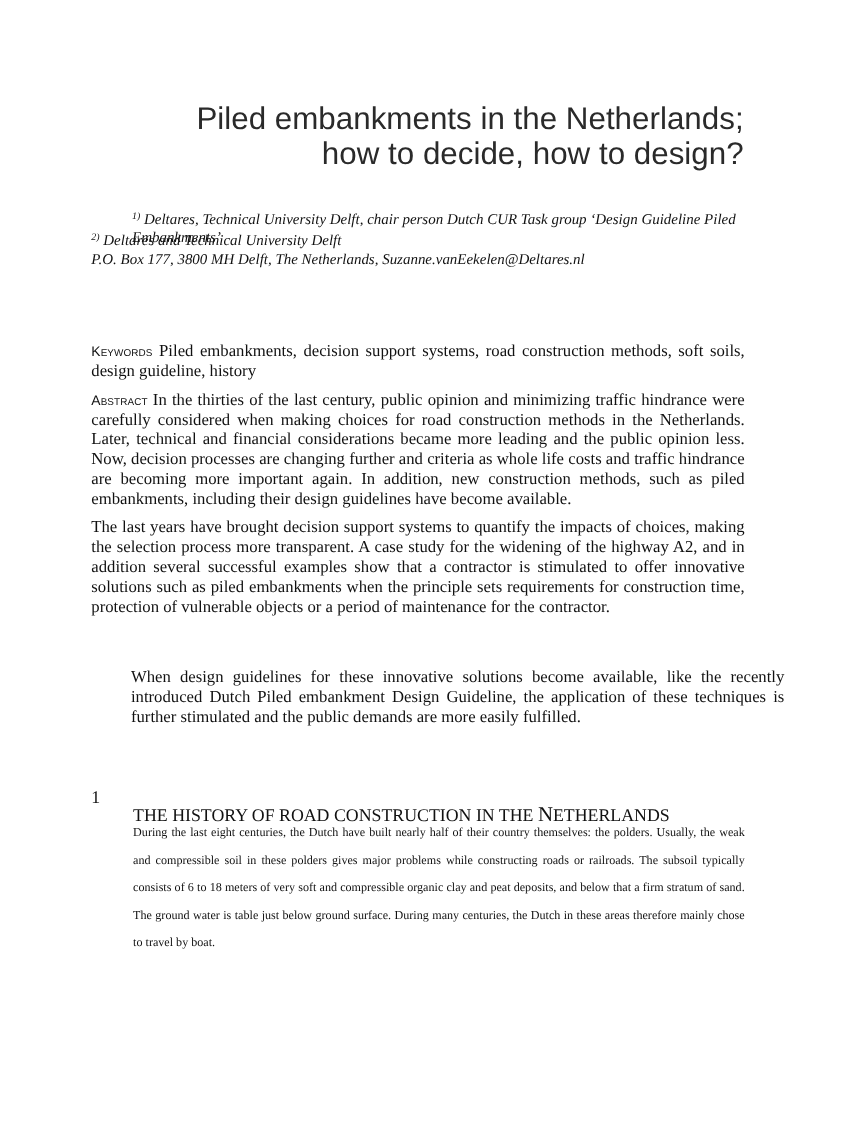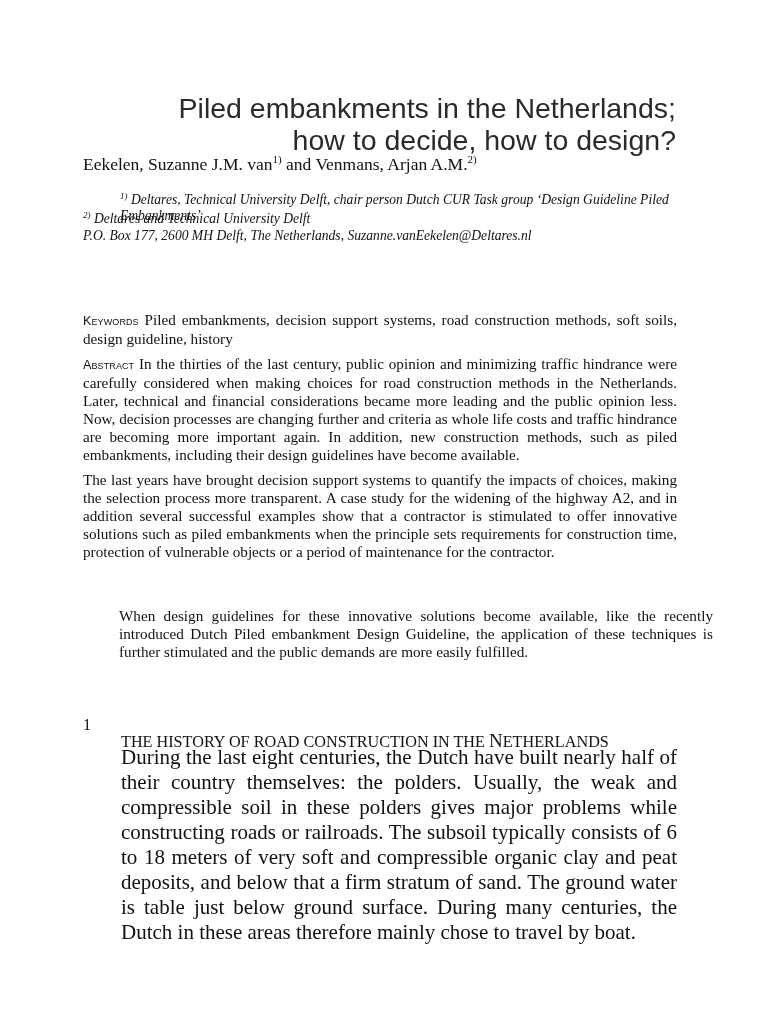--- a/index.html
+++ b/index.html
@@ -30,37 +30,36 @@
   .abstract2 { top: 471px; }
   .abstract3 { top: 607px; margin-left: 36px; }
 
   .heading { position: absolute; top: 714px; left: 83px; width: 620px; font-family: "Liberation Serif", serif;
     font-size: 16.2px; line-height: 22px; color: #111; white-space: nowrap; }
   .heading .num { position: absolute; left: 0; top: 0; }
   .heading .text { position: absolute; left: 38px; top: 16px; }
   .heading .big { font-size: 19px; }
 
   .section-body { position: absolute; left: 121px; top: 745px; width: 556px; font-family: "Liberation Serif", serif;
-    font-size: 21px; line-height: 25px; text-align: justify; text-align-last: left; color: #111; }
+    font-size: 11px; line-height: 25px; text-align: justify; text-align-last: left; color: #111; }
 </style>
 </head>
 <body>
 
 <div class="page">
 
   <div class="title">
     <div>Piled embankments in the Netherlands;</div>
     <div>how to decide, how to design?</div>
   </div>
 
-  <div class="authors"><span>Eekelen, Suzanne J.M. van</span><sup>1)</sup><span style="white-space:pre"> and </span><span>Venmans, Arjan A.M.</span><sup>2)</sup></div>
 
   <div class="affil a1"><sup>1)</sup><span> Deltares, Technical University Delft, chair person Dutch CUR Task group ‘Design Guideline Piled Embankments’</span></div>
   <div class="affil a2"><sup>2)</sup><span> Deltares and Technical University Delft</span></div>
-  <div class="affil a3">P.O. Box 177, 2600 MH Delft, The Netherlands, Suzanne.vanEekelen@Deltares.nl</div>
+  <div class="affil a3">P.O. Box 177, 3800 MH Delft, The Netherlands, Suzanne.vanEekelen@Deltares.nl</div>
 
   <div class="block keywords"><span class="sc">Keywords</span><span> Piled embankments, decision support systems, road construction methods, soft soils, design guideline, history</span></div>
 
   <div class="block abstract1"><span class="sc">Abstract</span><span> In the thirties of the last century, public opinion and minimizing traffic hindrance were carefully considered when making choices for road construction methods in the Netherlands. Later, technical and financial considerations became more leading and the public opinion less. Now, decision processes are changing further and criteria as whole life costs and traffic hindrance are becoming more important again. In addition, new construction methods, such as piled embankments, including their design guidelines have become available.</span></div>
 
   <div class="block abstract2">The last years have brought decision support systems to quantify the impacts of choices, making the selection process more transparent. A case study for the widening of the highway A2, and in addition several successful examples show that a contractor is stimulated to offer innovative solutions such as piled embankments when the principle sets requirements for construction time, protection of vulnerable objects or a period of maintenance for the contractor.</div>
 
   <div class="block abstract3">When design guidelines for these innovative solutions become available, like the recently introduced Dutch Piled embankment Design Guideline, the application of these techniques is further stimulated and the public demands are more easily fulfilled.</div>
 
   <div class="heading">

